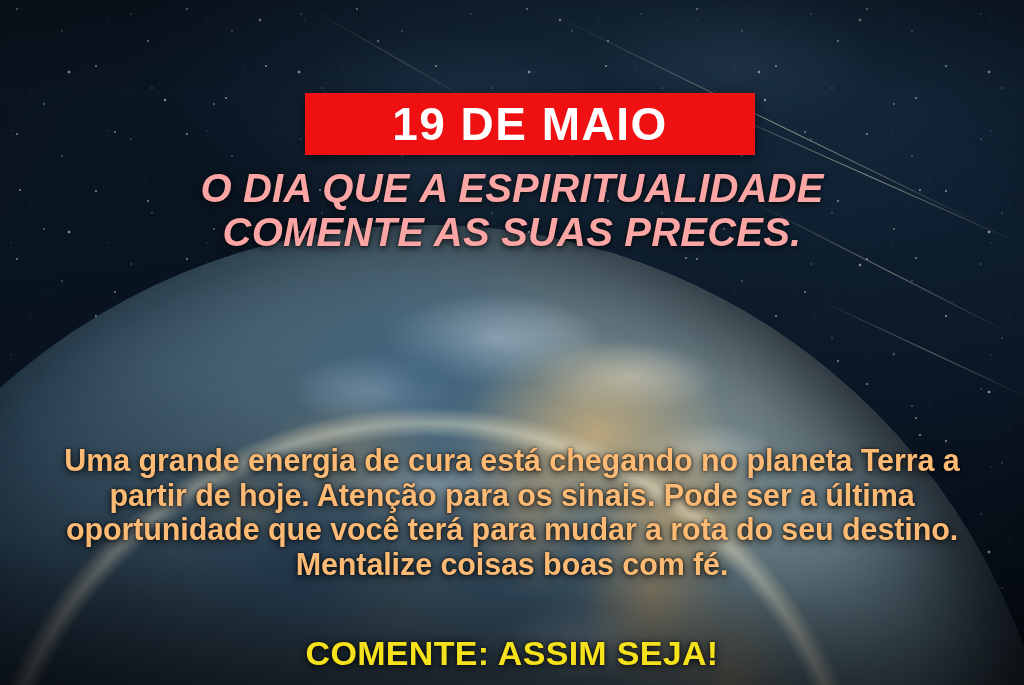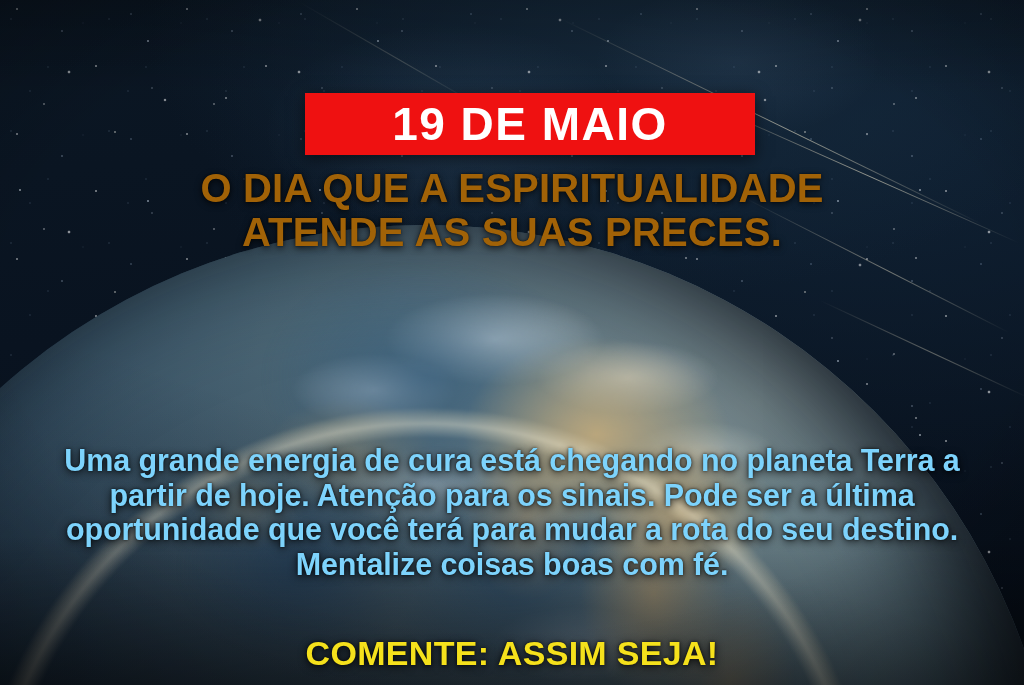--- a/index.html
+++ b/index.html
@@ -216,36 +216,37 @@
     line-height: 1;
     font-family: "Liberation Sans", sans-serif;
     white-space: nowrap;
   }
 
   .headline {
     position: absolute;
     left: 0;
     right: 0;
     top: 166px;
-    color: #a16207;
+    color: #fca5a5;
     font-size: 40px;
     font-weight: 700;
     line-height: 1.10;
     letter-spacing: .2px;
     text-shadow: 0 2px 7px rgba(0,0,0,.75), 0 0 2px rgba(0,0,0,.6);
     font-family: "Liberation Sans", sans-serif;
+    font-style: italic;
   }
   .headline .l2 { display: block; }
 
   .body-copy {
     position: absolute;
     left: 52px;
     right: 52px;
     top: 443px;
-    color: #7dd3fc;
+    color: #fdba74;
     font-size: 30.5px;
     font-weight: 700;
     line-height: 1.135;
     letter-spacing: -.1px;
     text-shadow: 0 2px 8px rgba(0,0,0,.85), 0 0 3px rgba(0,0,0,.7);
     font-family: "Liberation Sans", sans-serif;
   }
 
   .cta {
     position: absolute;
@@ -290,21 +291,21 @@
   <div class="vignette"></div>
 
   <div class="content">
 
     <div class="date-banner">
       <span class="date-banner-text">19 DE MAIO</span>
     </div>
 
     <div class="headline">
       <span class="l1">O DIA QUE A ESPIRITUALIDADE</span>
-      <span class="l2">ATENDE AS SUAS PRECES.</span>
+      <span class="l2">COMENTE AS SUAS PRECES.</span>
     </div>
 
     <div class="body-copy">Uma grande energia de cura está chegando no planeta Terra a partir de hoje. Atenção para os sinais. Pode ser a última oportunidade que você terá para mudar a rota do seu destino. Mentalize coisas boas com fé.</div>
 
     <div class="cta">COMENTE: ASSIM SEJA!</div>
 
   </div>
 </div>
 
 </body></html>

